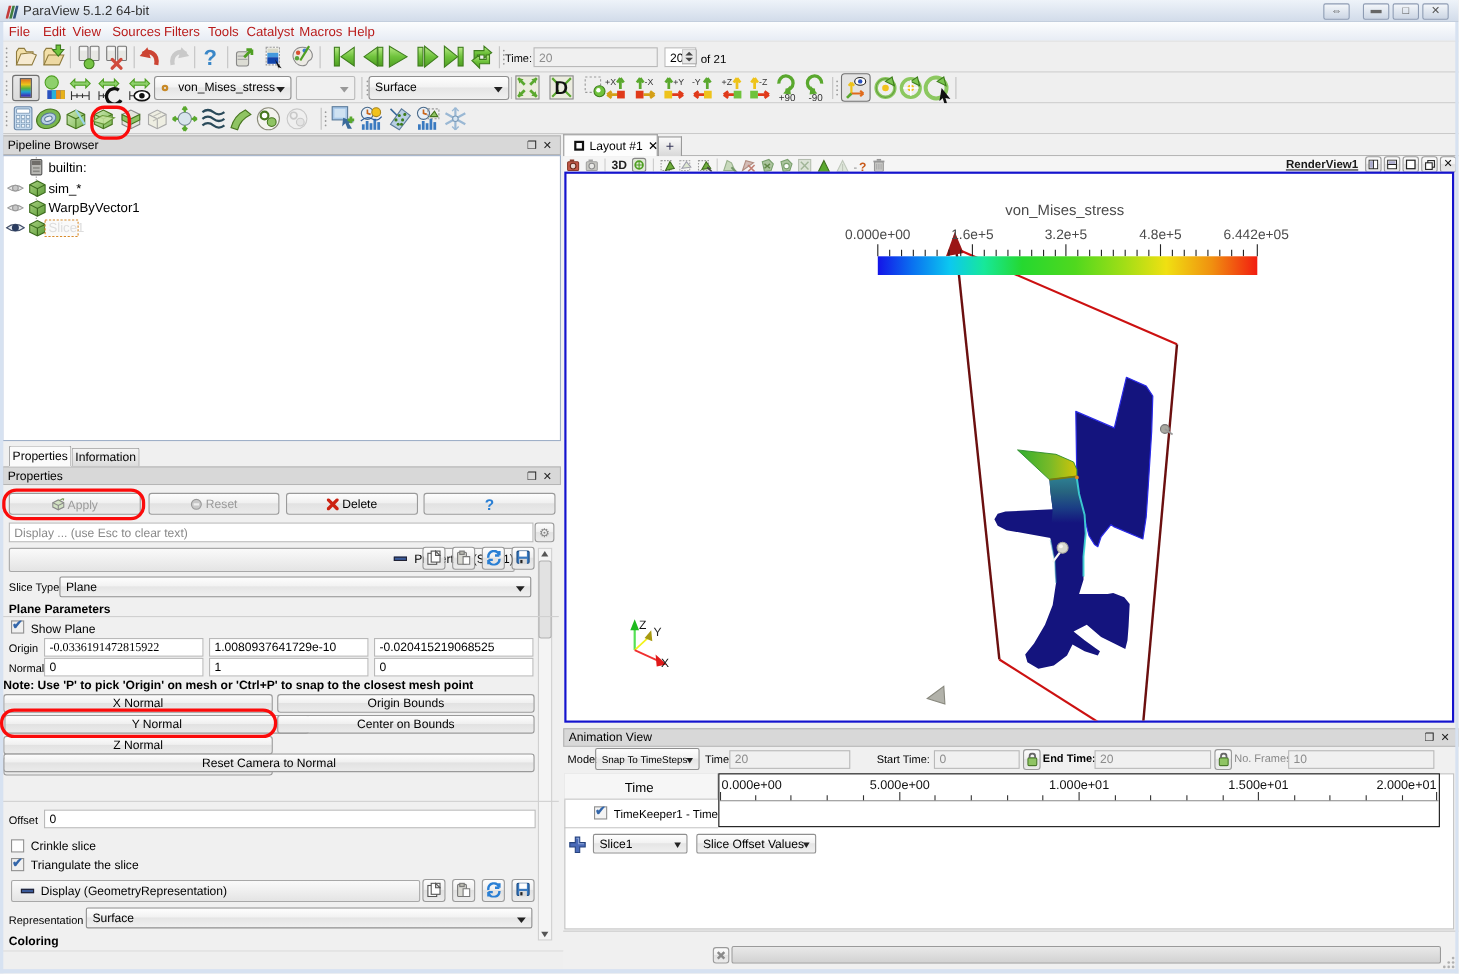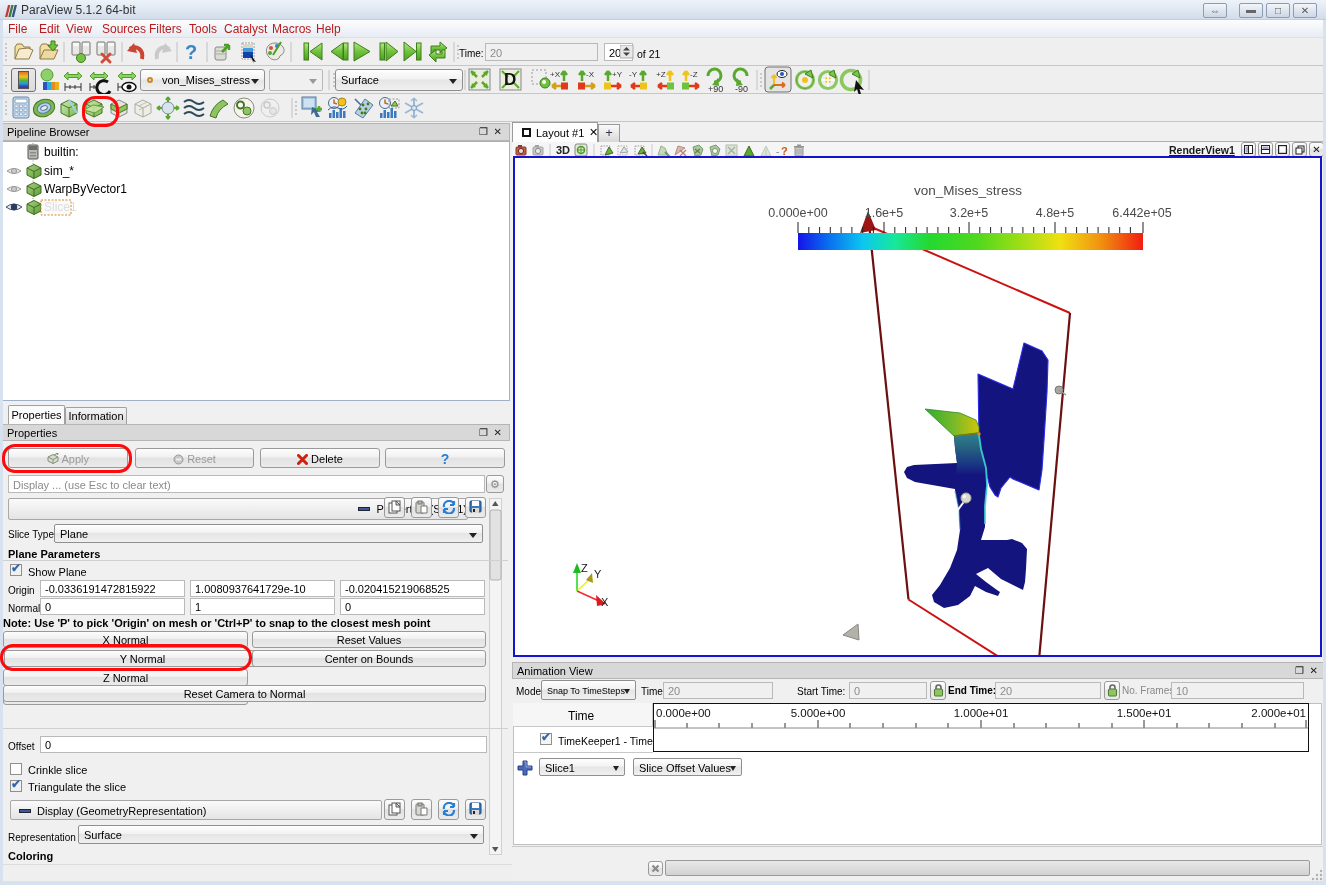--- a/index.html
+++ b/index.html
@@ -594,30 +594,30 @@
 
 <div class="abs" style="left:8px;top:529px;font-size:10px;">Slice Type</div>
 <div class="abs combo" style="left:54px;top:524px;width:429px;height:19px;padding-top:3px;">Plane<span class="arr"></span></div>
 <div class="abs" style="left:8px;top:548px;font-weight:bold;">Plane Parameters</div>
 <div class="abs" style="left:0px;top:560px;width:508px;border-top:1px solid #d0d0d0;"></div>
 <div class="abs checkbox" style="left:10px;top:564px;background:#f0f0f0;">
     <span class="check">✔</span>
   </div>
 <div class="abs" style="left:28px;top:566px;">Show Plane</div>
 <div class="abs" style="left:8px;top:585px;font-size:10px;">Origin</div>
-<div class="abs field white" style="left:40px;top:580px;width:145px;height:17px;padding-top:2px;color:#000;">-0.0336191472815922</div>
+<div class="abs field white" style="left:40px;top:580px;width:145px;height:17px;padding-top:2px;color:#000;font-family:Liberation Serif, serif;">-0.0336191472815922</div>
 <div class="abs field white" style="left:190px;top:580px;width:145px;height:17px;padding-top:2px;color:#000;">1.0080937641729e-10</div>
 <div class="abs field white" style="left:340px;top:580px;width:145px;height:17px;padding-top:2px;color:#000;">-0.020415219068525</div>
 <div class="abs" style="left:8px;top:603px;font-size:10px;">Normal</div>
 <div class="abs field white" style="left:40px;top:598px;width:145px;height:17px;padding-top:2px;color:#000;">0</div>
 <div class="abs field white" style="left:190px;top:598px;width:145px;height:17px;padding-top:2px;color:#000;">1</div>
 <div class="abs field white" style="left:340px;top:598px;width:145px;height:17px;padding-top:2px;color:#000;">0</div>
 <div class="abs" style="left:3px;top:617px;font-weight:bold;font-size:11px;">Note: Use 'P' to pick 'Origin' on mesh or 'Ctrl+P' to snap to the closest mesh point</div>
 <div class="abs btn" style="left:3px;top:631px;width:245px;height:17px;padding-top:2px;">X Normal</div>
-<div class="abs btn" style="left:252px;top:631px;width:234px;height:17px;padding-top:2px;">Reset Values</div>
+<div class="abs btn" style="left:252px;top:631px;width:234px;height:17px;padding-top:2px;">Origin Bounds</div>
 <div class="abs btn" style="left:4px;top:650px;width:277px;height:17px;padding-top:2px;">Y Normal</div>
 <div class="abs btn" style="left:252px;top:650px;width:234px;height:17px;padding-top:2px;">Center on Bounds</div>
 <div class="abs btn" style="left:3px;top:669px;width:245px;height:17px;padding-top:2px;">Z Normal</div>
 <div class="abs btn" style="left:3px;top:688px;width:245px;height:17px;padding-top:2px;">Camera Normal</div>
 <div class="abs btn" style="left:3px;top:685px;width:483px;height:17px;padding-top:2px;">Reset Camera to Normal</div>
 <div class="abs" style="left:0px;top:728px;width:508px;border-top:1px solid #d0d0d0;"></div>
 <div class="abs" style="left:8px;top:741px;font-size:10px;">Offset</div>
 <div class="abs field white" style="left:40px;top:736px;width:447px;height:17px;padding-top:2px;color:#000;">0</div>
 <div class="abs checkbox" style="left:10px;top:763px;background:#fdfdfd;"></div>
 <div class="abs" style="left:28px;top:764px;">Crinkle slice</div>

